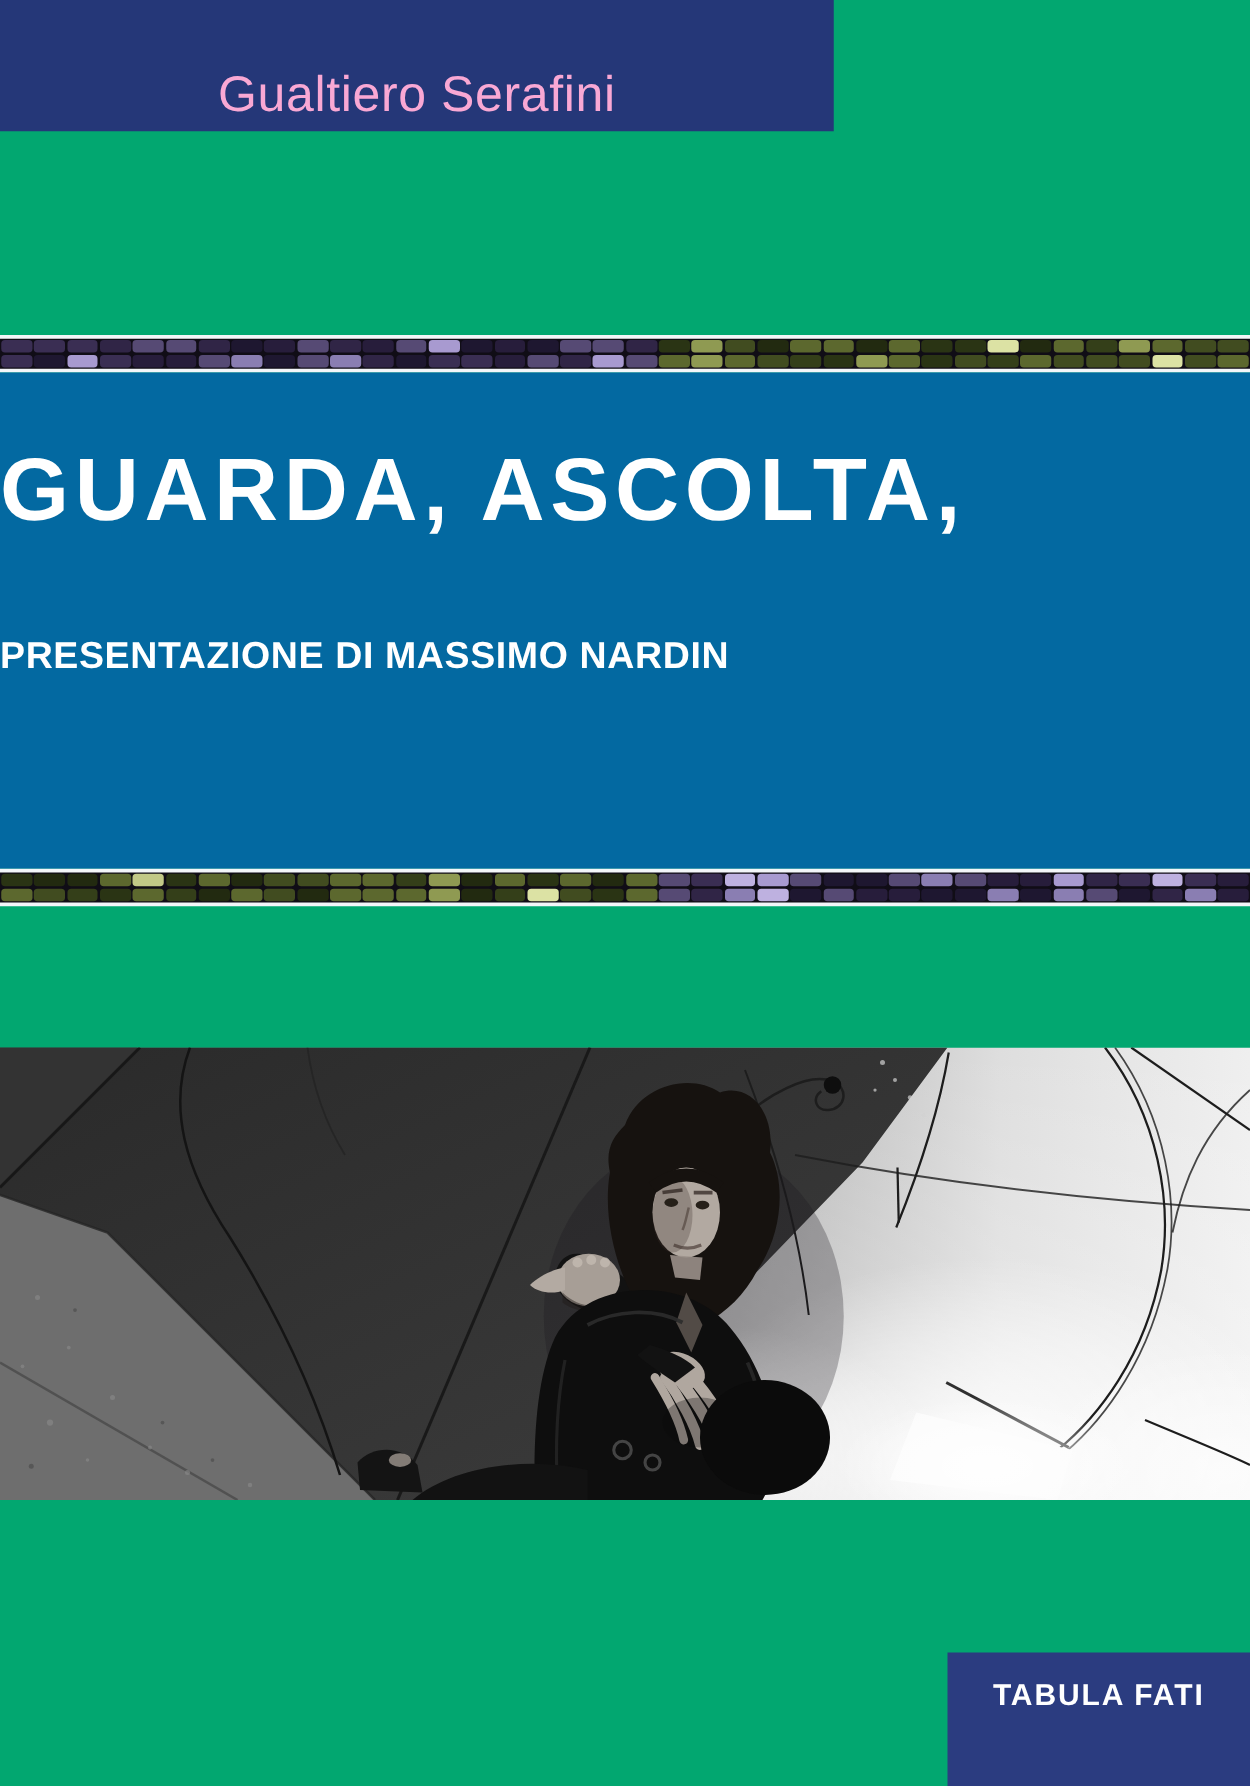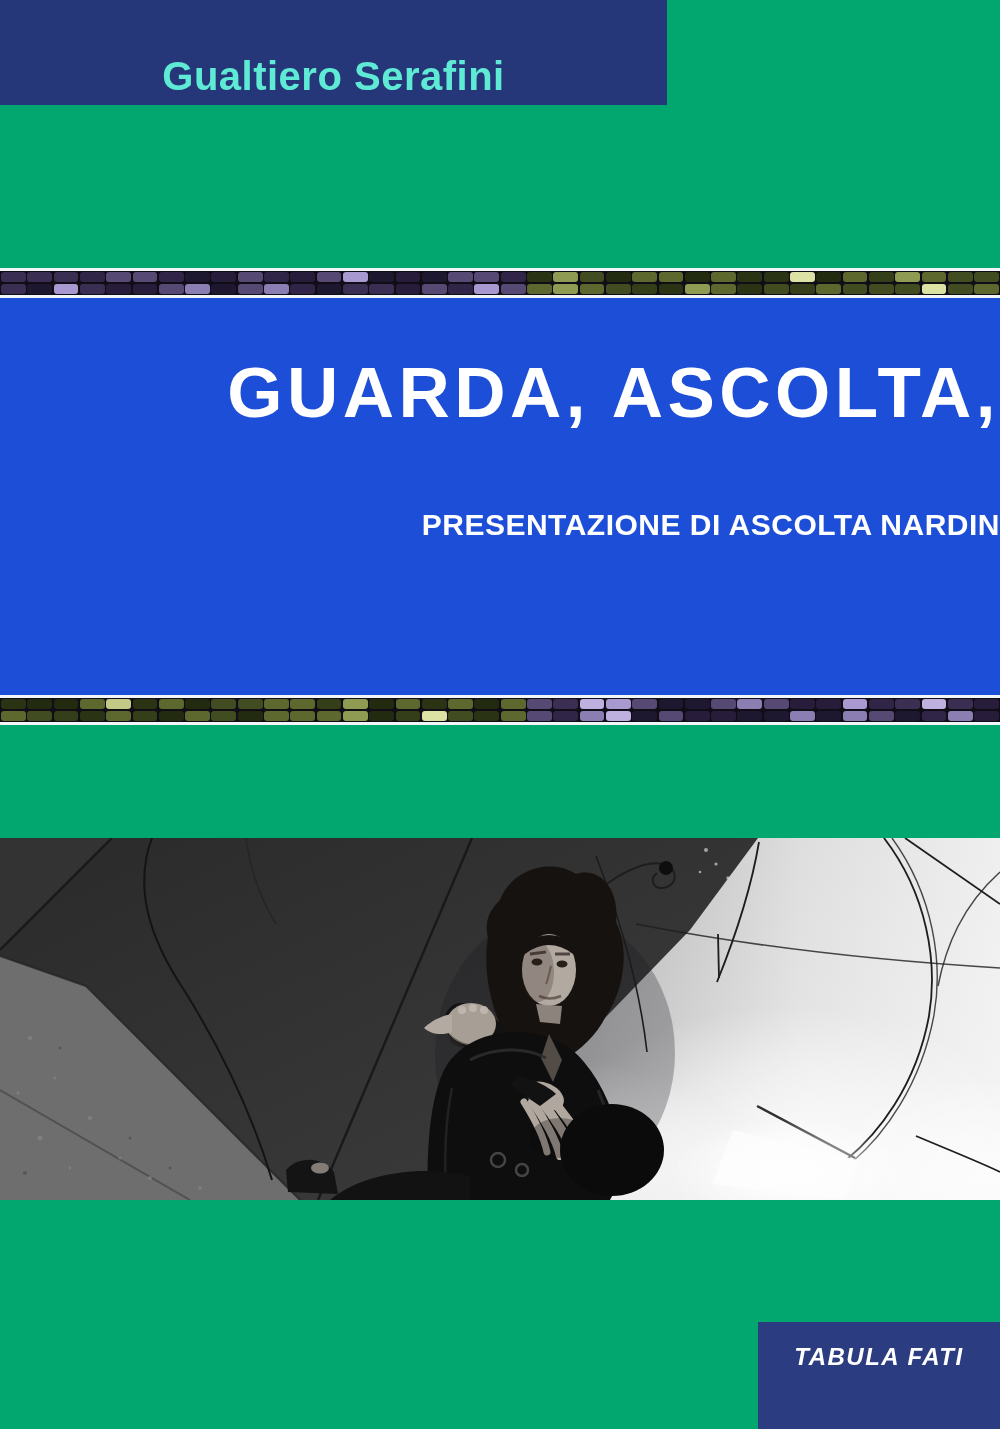--- a/index.html
+++ b/index.html
@@ -9,39 +9,39 @@
     font-family:"Liberation Sans", sans-serif;
     -webkit-font-smoothing:antialiased;
   }
   
   .author-box{
     position:absolute; left:0; top:0; width:667px; height:105px;
     background:#253778; display:flex; justify-content:center; align-items:flex-end;
     padding-bottom:9px; box-sizing:border-box;
   }
   .author-box span{
-    color:#5eead4; font-weight:bold; font-size:40px; letter-spacing:0.5px; line-height:1;
+    color:#f9a8d4; font-weight:normal; font-size:40px; letter-spacing:0.5px; line-height:1;
   }
   
   .strip{
     position:absolute; left:0; width:1000px; height:30px;
     background:#f3f6f9; box-sizing:border-box; padding:3px 0;
   }
   .strip-top{ top:268px; }
   .strip-bottom{ top:695px; }
   .mosaic{
     width:100%; height:24px; background:#100d16;
     display:grid; grid-template-rows:1fr 1fr; grid-auto-flow:column;
     gap:1.5px; padding:1px; box-sizing:border-box;
   }
   .mosaic .tile{ border-radius:3px; }
   
   .title-section{
     position:absolute; left:0; top:298px; width:1000px; height:397px;
-    background:#1d4ed8; text-align:right; box-sizing:border-box;
+    background:#0369a1; text-align:left; box-sizing:border-box;
   }
   .book-title{
     margin:50px 0 0 0; color:#fff; font-weight:bold;
     font-size:71px; line-height:89px; letter-spacing:4.5px;
   }
   .book-subtitle{
     margin:71px 0 0 0; color:#fff; font-weight:bold;
     font-size:30px; line-height:34px; letter-spacing:0.5px;
   }
   
@@ -49,21 +49,21 @@
     position:absolute; left:0; top:838px; width:1000px; height:362px;
   }
   .photo-band svg{ display:block; width:1000px; height:362px; }
   
   .publisher-box{
     position:absolute; left:758px; top:1322px; width:242px; height:107px;
     background:#2b3c80; display:flex; justify-content:center; align-items:flex-start;
     padding-top:23px; box-sizing:border-box;
   }
   .publisher-box span{
-    color:#fff; font-weight:bold; font-size:24px; letter-spacing:1.5px; line-height:1;font-style:italic;
+    color:#fff; font-weight:bold; font-size:24px; letter-spacing:1.5px; line-height:1;
   }
 </style>
 </head>
 <body>
 
 <div class="cover">
 
   <div class="author-box">
     <span>Gualtiero Serafini</span>
   </div>
@@ -146,21 +146,21 @@
         <div class="tile" style="background: rgb(65, 76, 32); grid-area: 2 / 37;"></div>
         <div class="tile" style="background: rgb(65, 76, 32); grid-area: 1 / 38;"></div>
         <div class="tile" style="background: rgb(92, 104, 46); grid-area: 2 / 38;"></div>
       </div>
   </div>
 
   <div class="title-section">
     <h1 class="book-title">
       <div>GUARDA, ASCOLTA,</div>
     </h1>
-    <div class="book-subtitle">PRESENTAZIONE DI ASCOLTA NARDIN</div>
+    <div class="book-subtitle">PRESENTAZIONE DI MASSIMO NARDIN</div>
   </div>
 
   <div class="strip strip-bottom">
     <div class="mosaic" style="grid-template-columns: repeat(38, 1fr);">
         <div class="tile" style="background: rgb(42, 52, 20); grid-area: 1 / 1;"></div>
         <div class="tile" style="background: rgb(92, 104, 46); grid-area: 2 / 1;"></div>
         <div class="tile" style="background: rgb(34, 42, 16); grid-area: 1 / 2;"></div>
         <div class="tile" style="background: rgb(65, 76, 32); grid-area: 2 / 2;"></div>
         <div class="tile" style="background: rgb(34, 42, 16); grid-area: 1 / 3;"></div>
         <div class="tile" style="background: rgb(52, 63, 25); grid-area: 2 / 3;"></div>

